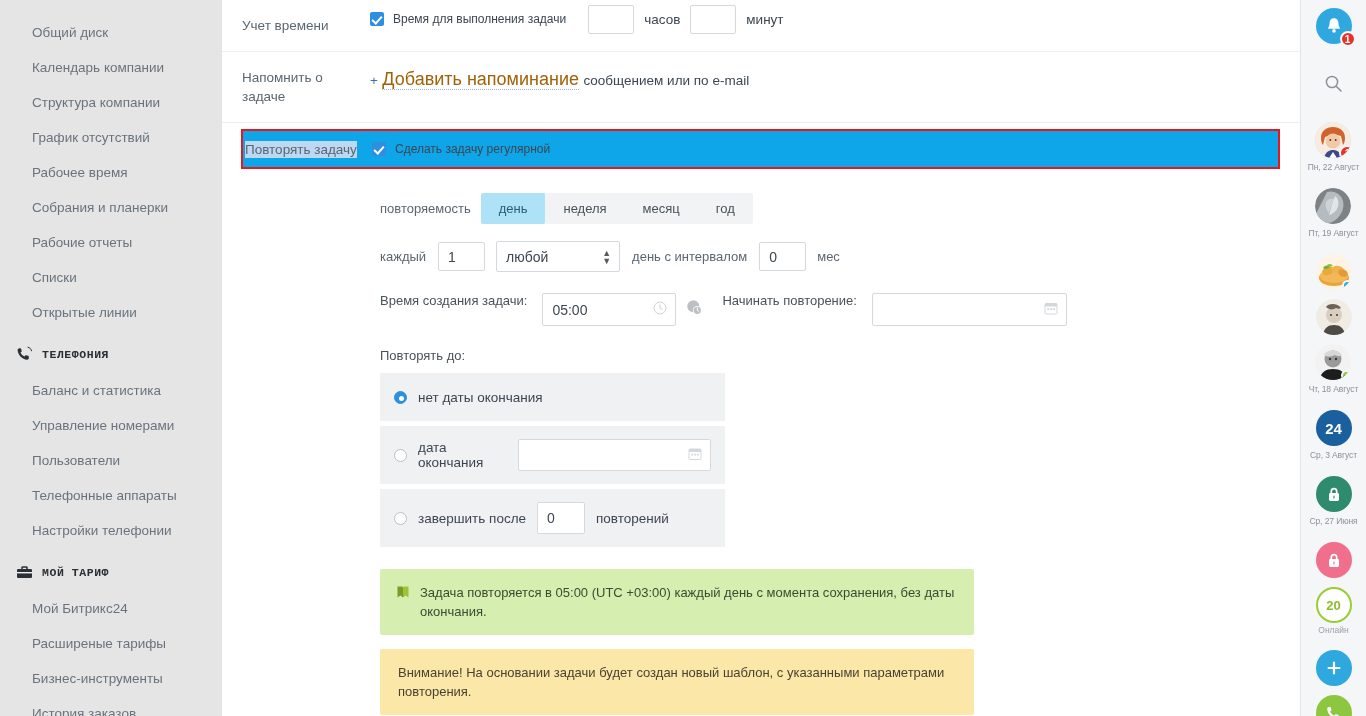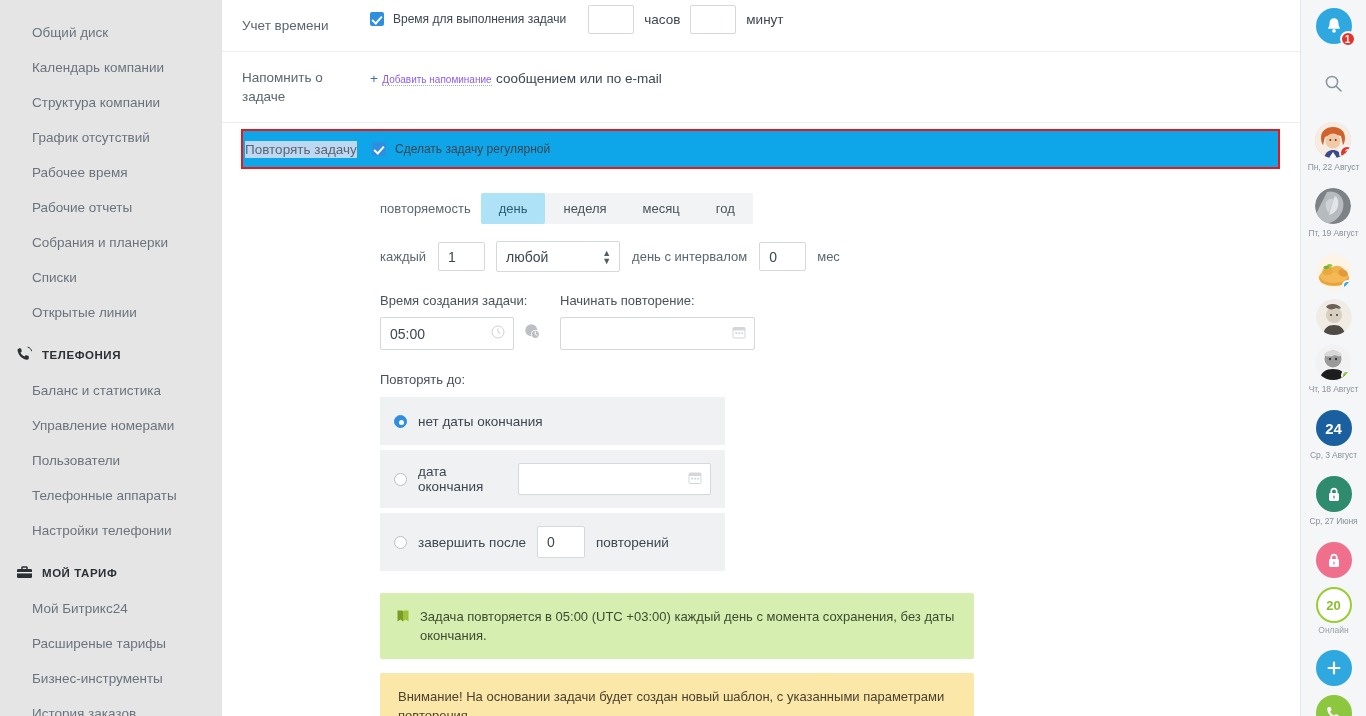--- a/index.html
+++ b/index.html
@@ -35,20 +35,21 @@
   .nav-group {
     display: flex; align-items: center;
     gap: 9px;
     padding: 16px 10px 10px 16px;
     font-size: 11.5px;
     font-weight: bold;
     letter-spacing: .55px;
     color: #2b3034;
     text-transform: uppercase;
     white-space: nowrap;
+    font-family: Liberation Mono, monospace;
   }
   .nav-group .gicon { width: 17px; height: 17px; flex:0 0 17px; display:block; }
 
   
   .main {
     flex: 1 1 auto;
     height: 716px;
     background: #fff;
     position: relative;
     overflow: hidden;
@@ -97,22 +98,22 @@
     font-size: 14px;
     color: #3d4651;
     padding: 0 9px;
     font-family: inherit;
     outline: none;
   }
   .unit { font-size: 13.5px; color: #3d4651; margin: 0 10px; white-space: nowrap; }
 
   
   .dlink {
-    font-size: 10px;
-    color: #8b5cf6;
+    font-size: 18px;
+    color: #a16207;
     border-bottom: 1px dotted #9db4cf;
     cursor: pointer;
     display:inline;
     line-height: 20px;
   }
   .plus { color:#3f6fa8; font-size: 13.5px; }
   .after-link { font-size: 13.5px; color: #3d4651; }
 
   
   .repeat-row {
@@ -161,21 +162,21 @@
     font-family: inherit;
     outline:none;
     cursor: pointer;
   }
   .sel-arrows {
     position: absolute; right: 9px; top: 50%; transform: translateY(-50%);
     pointer-events: none; color: #555a60; font-size: 9px; line-height: 8px; text-align:center;
   }
 
   .l3 { margin-top: 21px; display: flex; gap: 0; }
-  .fcol { display: flex; flex-direction: column; }
+  .fcol { display: flex; flex-direction: row; gap: 15px; }
   .fcol .cap { font-size: 13px; color: #4a5259; margin-bottom: 9px; white-space: nowrap; }
   .field-wrap { position: relative; display:inline-flex; }
   .field-wrap .inp { padding-right: 30px; }
   .ficon { position: absolute; right: 9px; top: 50%; transform: translateY(-50%); pointer-events:none; opacity:.5; }
   .globe { margin-left: 10px; opacity:.55; align-self:center; }
 
   .until-cap { font-size: 13px; color: #4a5259; margin: 22px 0 10px 0; }
   .opt {
     background: #f0f1f3;
     width: 345px;
@@ -261,22 +262,22 @@
 <body>
 
 <div class="screen">
 
   <nav class="sidebar">
     <a class="nav-link">Общий диск</a>
     <a class="nav-link">Календарь компании</a>
     <a class="nav-link">Структура компании</a>
     <a class="nav-link">График отсутствий</a>
     <a class="nav-link">Рабочее время</a>
+    <a class="nav-link">Собрания и планерки</a>
     <a class="nav-link">Рабочие отчеты</a>
-    <a class="nav-link">Собрания и планерки</a>
     <a class="nav-link">Списки</a>
     <a class="nav-link">Открытые линии</a>
 
     <div class="nav-group">
       <span class="gicon">
         <svg width="17" height="17" viewBox="0 0 17 17">
             <path d="M3 2.5c-.8 0-1.5.8-1.4 1.7.5 5 4.5 9 9.5 9.5.9.1 1.7-.6 1.7-1.4v-1.6c0-.4-.3-.8-.7-.9l-2-.5c-.4-.1-.8.1-1 .4l-.6.9C6.7 9.8 5.3 8.4 4.4 6.6l.9-.6c.3-.2.5-.6.4-1l-.5-2c-.1-.4-.5-.7-.9-.7H3z" fill="#2b3034"></path>
             <path d="M12 1.2c1.8.4 3.2 1.8 3.6 3.6" stroke="#2b3034" stroke-width="1" fill="none" stroke-linecap="round"></path>
           </svg>
       </span>

